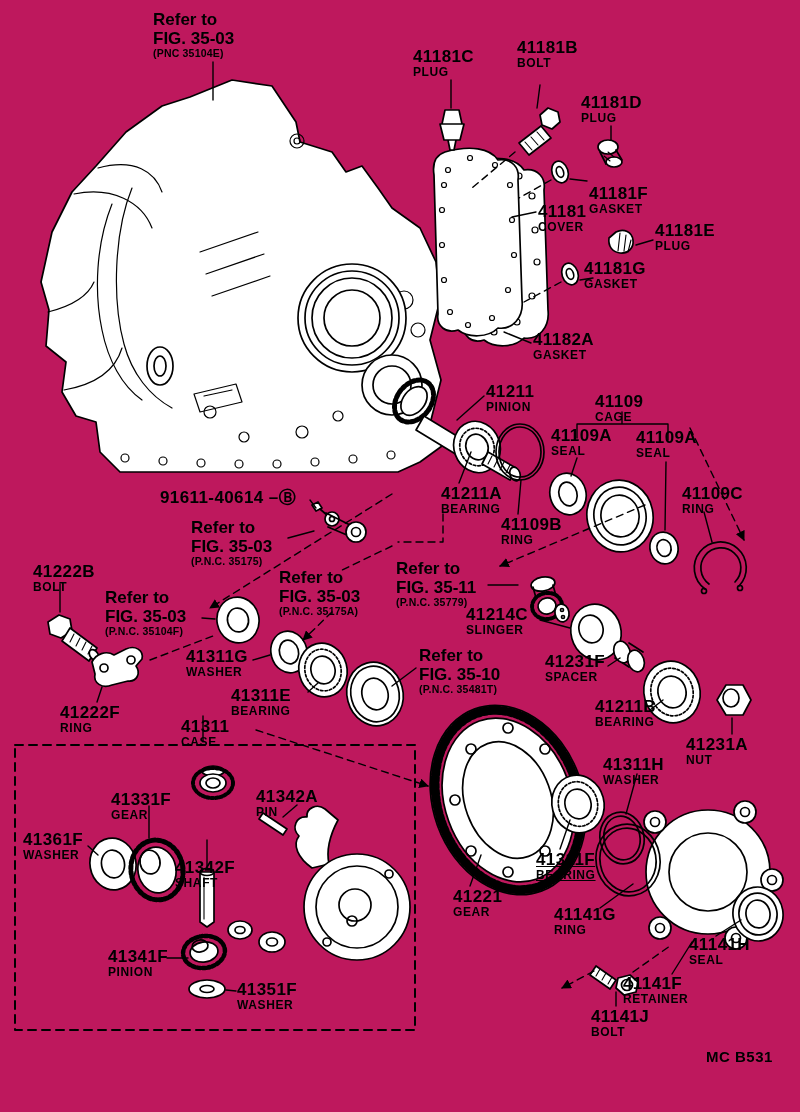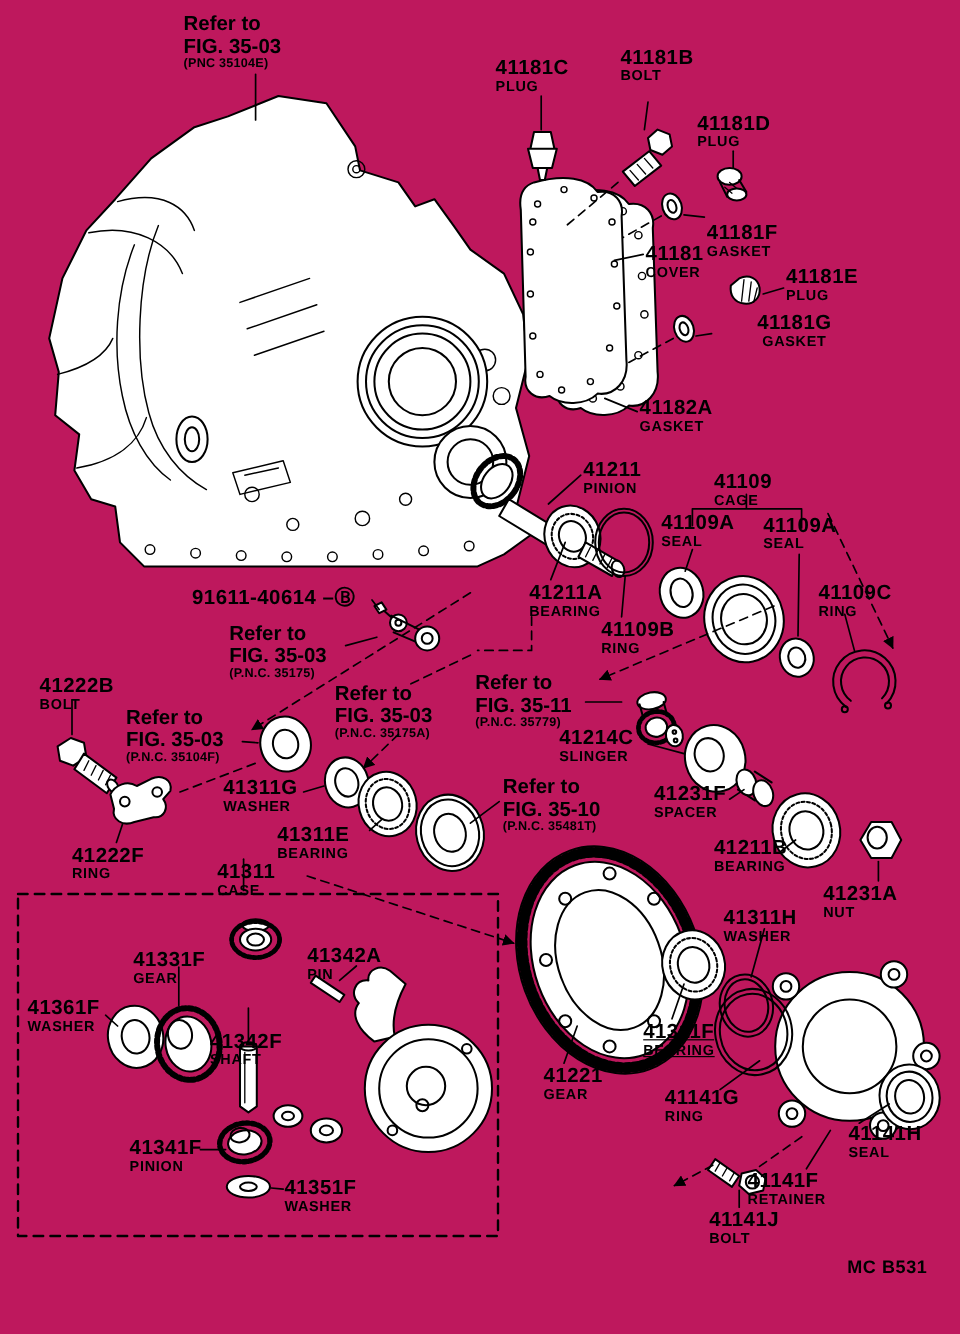--- a/index.html
+++ b/index.html
@@ -347,21 +347,21 @@
         <div class="desc">GASKET</div>
       </div>
       <div class="lbl" style="left: 538px; top: 203px;">
         <div class="pn">41181</div>
         <div class="desc">COVER</div>
       </div>
       <div class="lbl" style="left: 655px; top: 222px;">
         <div class="pn">41181E</div>
         <div class="desc">PLUG</div>
       </div>
-      <div class="lbl" style="left: 631px; top: 260px; text-align: center;">
+      <div class="lbl" style="left: 584px; top: 260px;">
         <div class="pn">41181G</div>
         <div class="desc">GASKET</div>
       </div>
       <div class="lbl" style="left: 533px; top: 331px;">
         <div class="pn">41182A</div>
         <div class="desc">GASKET</div>
       </div>
       <div class="lbl" style="left: 486px; top: 383px;">
         <div class="pn">41211</div>
         <div class="desc">PINION</div>
@@ -483,21 +483,21 @@
         <div class="desc">GEAR</div>
       </div>
       <div class="lbl" style="left: 554px; top: 906px;">
         <div class="pn">41141G</div>
         <div class="desc">RING</div>
       </div>
       <div class="lbl" style="left: 108px; top: 948px;">
         <div class="pn">41341F</div>
         <div class="desc">PINION</div>
       </div>
-      <div class="lbl" style="left: 707px; top: 936px;">
+      <div class="lbl" style="left: 689px; top: 936px;">
         <div class="pn">41141H</div>
         <div class="desc">SEAL</div>
       </div>
       <div class="lbl" style="left: 237px; top: 981px;">
         <div class="pn">41351F</div>
         <div class="desc">WASHER</div>
       </div>
       <div class="lbl" style="left: 623px; top: 975px;">
         <div class="pn">41141F</div>
         <div class="desc">RETAINER</div>

